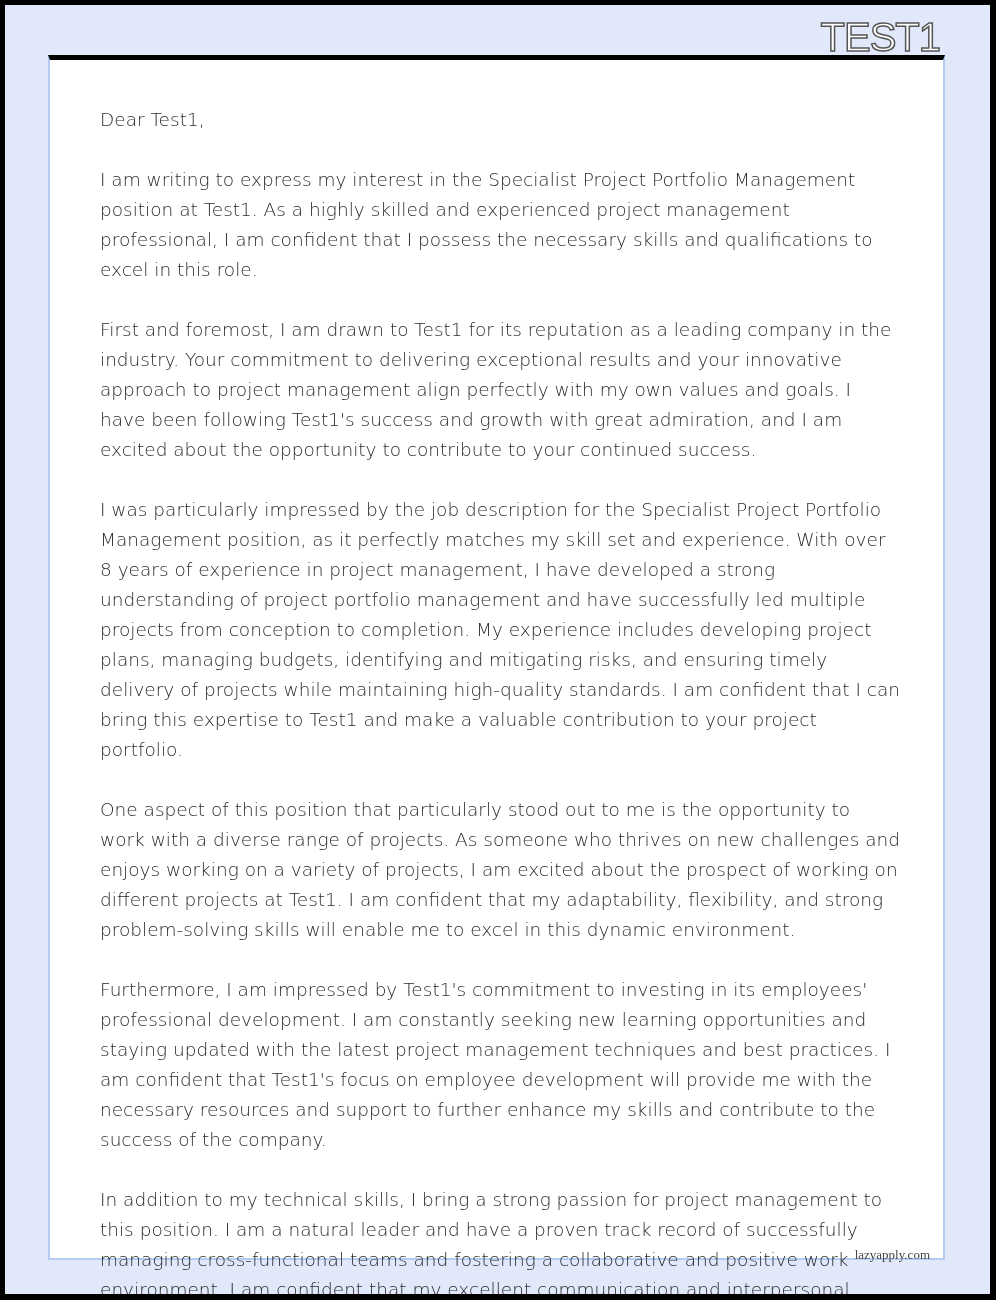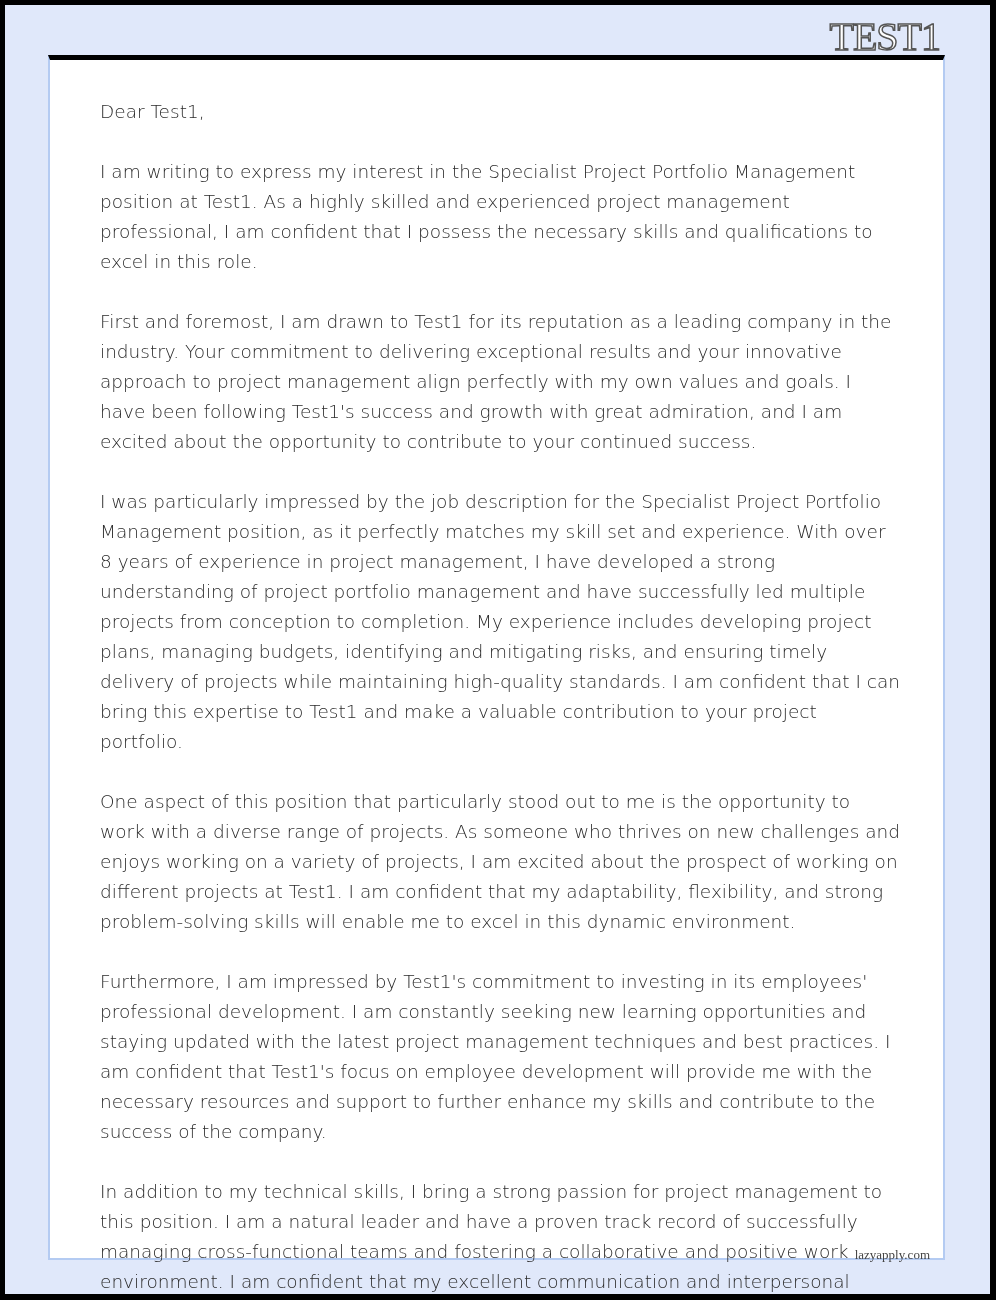--- a/index.html
+++ b/index.html
@@ -15,21 +15,21 @@
       position: absolute;
       left: 5px; top: 5px;
       width: 985px; height: 1289px;
       background: #e0e8fa;
       overflow: hidden;
     }
     .brand {
       position: absolute;
       right: 50px;
       top: 10px;
-      font-family: Liberation Serif, serif;
+      font-family: Liberation Sans, sans-serif;
       font-size: 40px;
       line-height: 44px;
       letter-spacing: -1px;
       color: #ffffff;
       -webkit-text-stroke: 1.5px #555555;
       font-weight: normal;
     }
     .page {
       position: absolute;
       left: 43px; top: 50px;
@@ -45,21 +45,21 @@
       position: absolute;
       left: 95px;
       top: 92px;
       width: 800px;
       font-size: 18.5px;
       line-height: 30px;
       color: #2b2b2b;
       font-weight: 300;
       z-index: 2;
     }
-    .letter p { margin: 0 0 30px 0; }
+    .letter p { margin: 8px 0 30px 0; }
     .watermark {
       position: absolute;
       right: 60px;
       top: 1242px;
       font-size: 13px;
       color: #444444;
       z-index: 3;
       font-family: Liberation Serif, serif;
     }
   </style>

